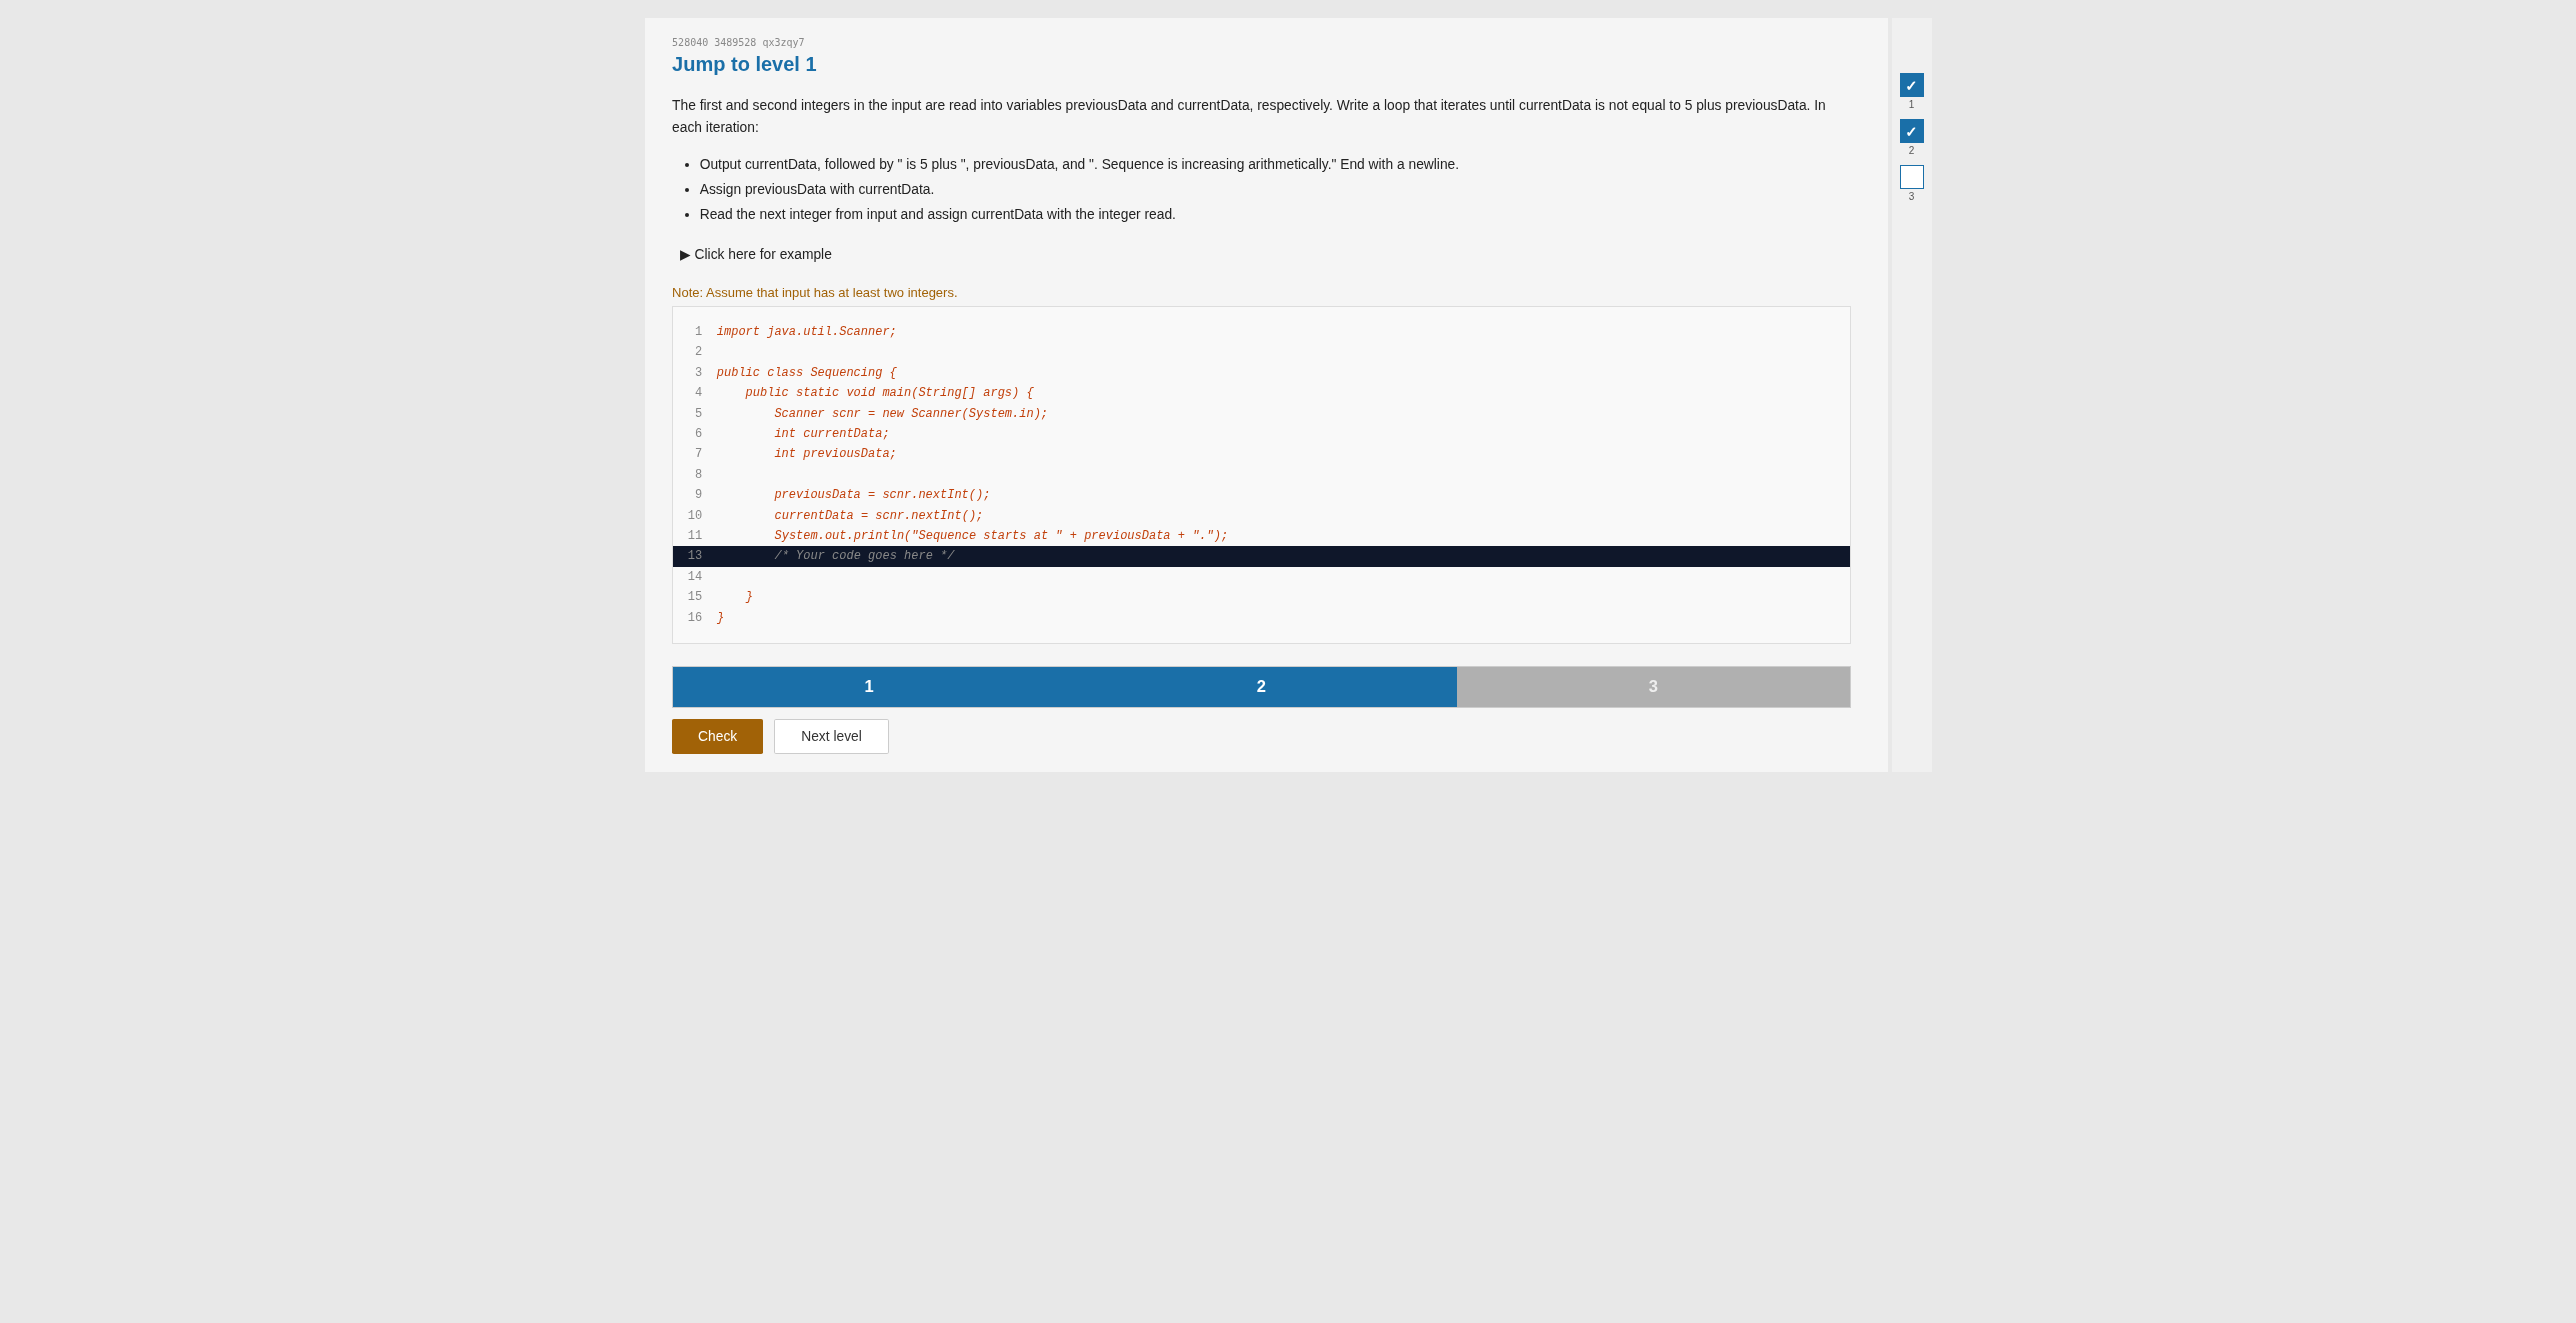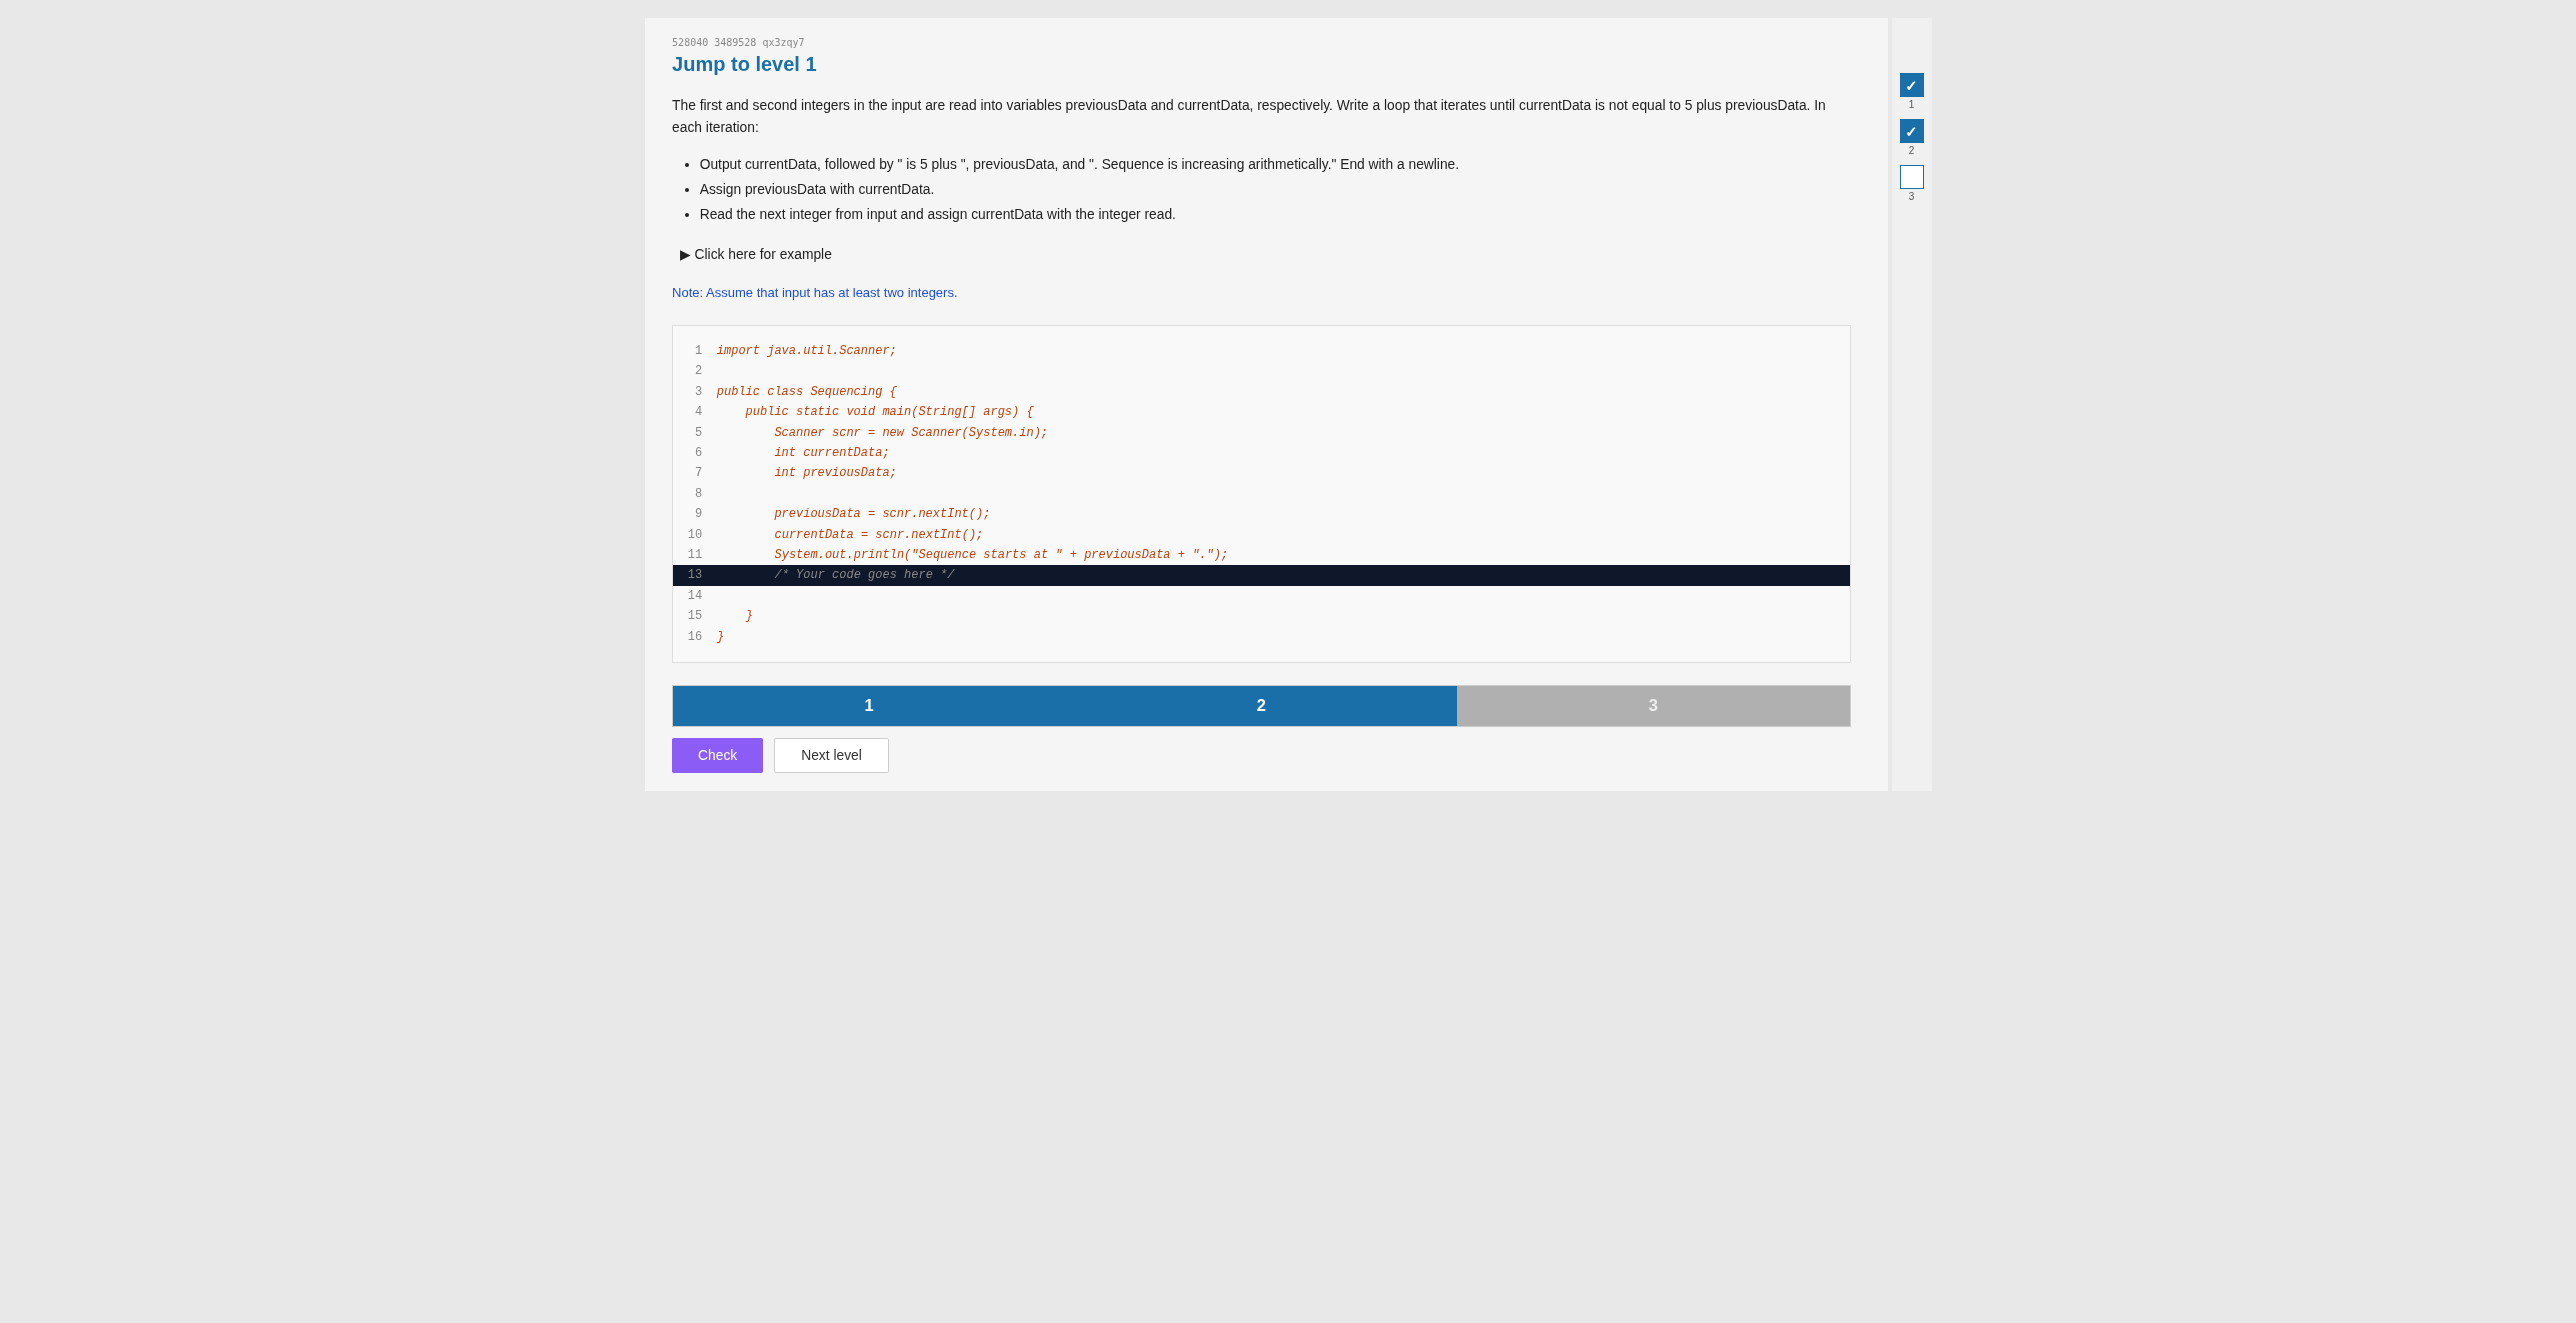--- a/index.html
+++ b/index.html
@@ -66,22 +66,22 @@
       cursor: pointer;
       padding-left: 8px;
     }
 
     .click-example::before {
       content: '▶ ';
     }
 
     .note {
       font-size: 13px;
-      color: #1d4ed8;
-      margin-bottom: 25px;
+      color: #a16207;
+      margin-bottom: 6px;
     }
 
     .code-block {
       background: #f9f9f9;
       border: 0.9px solid #ddd;
       padding: 14.7px 0;
       font-family: 'Courier New', monospace;
       font-size: 12px;
       margin-bottom: 22px;
       overflow-x: auto;
@@ -145,21 +145,21 @@
       color: #eee;
     }
 
     .bottom-buttons {
       display: flex;
       gap: 11px;
       margin-top: 3.7px;
     }
 
     .btn-check {
-      background: #8b5cf6;
+      background: #a16207;
       color: white;
       border: none;
       padding: 9.2px 26px;
       font-size: 13.8px;
       cursor: pointer;
       border-radius: 1.8px;
     }
 
     .btn-next {
       background: white;

